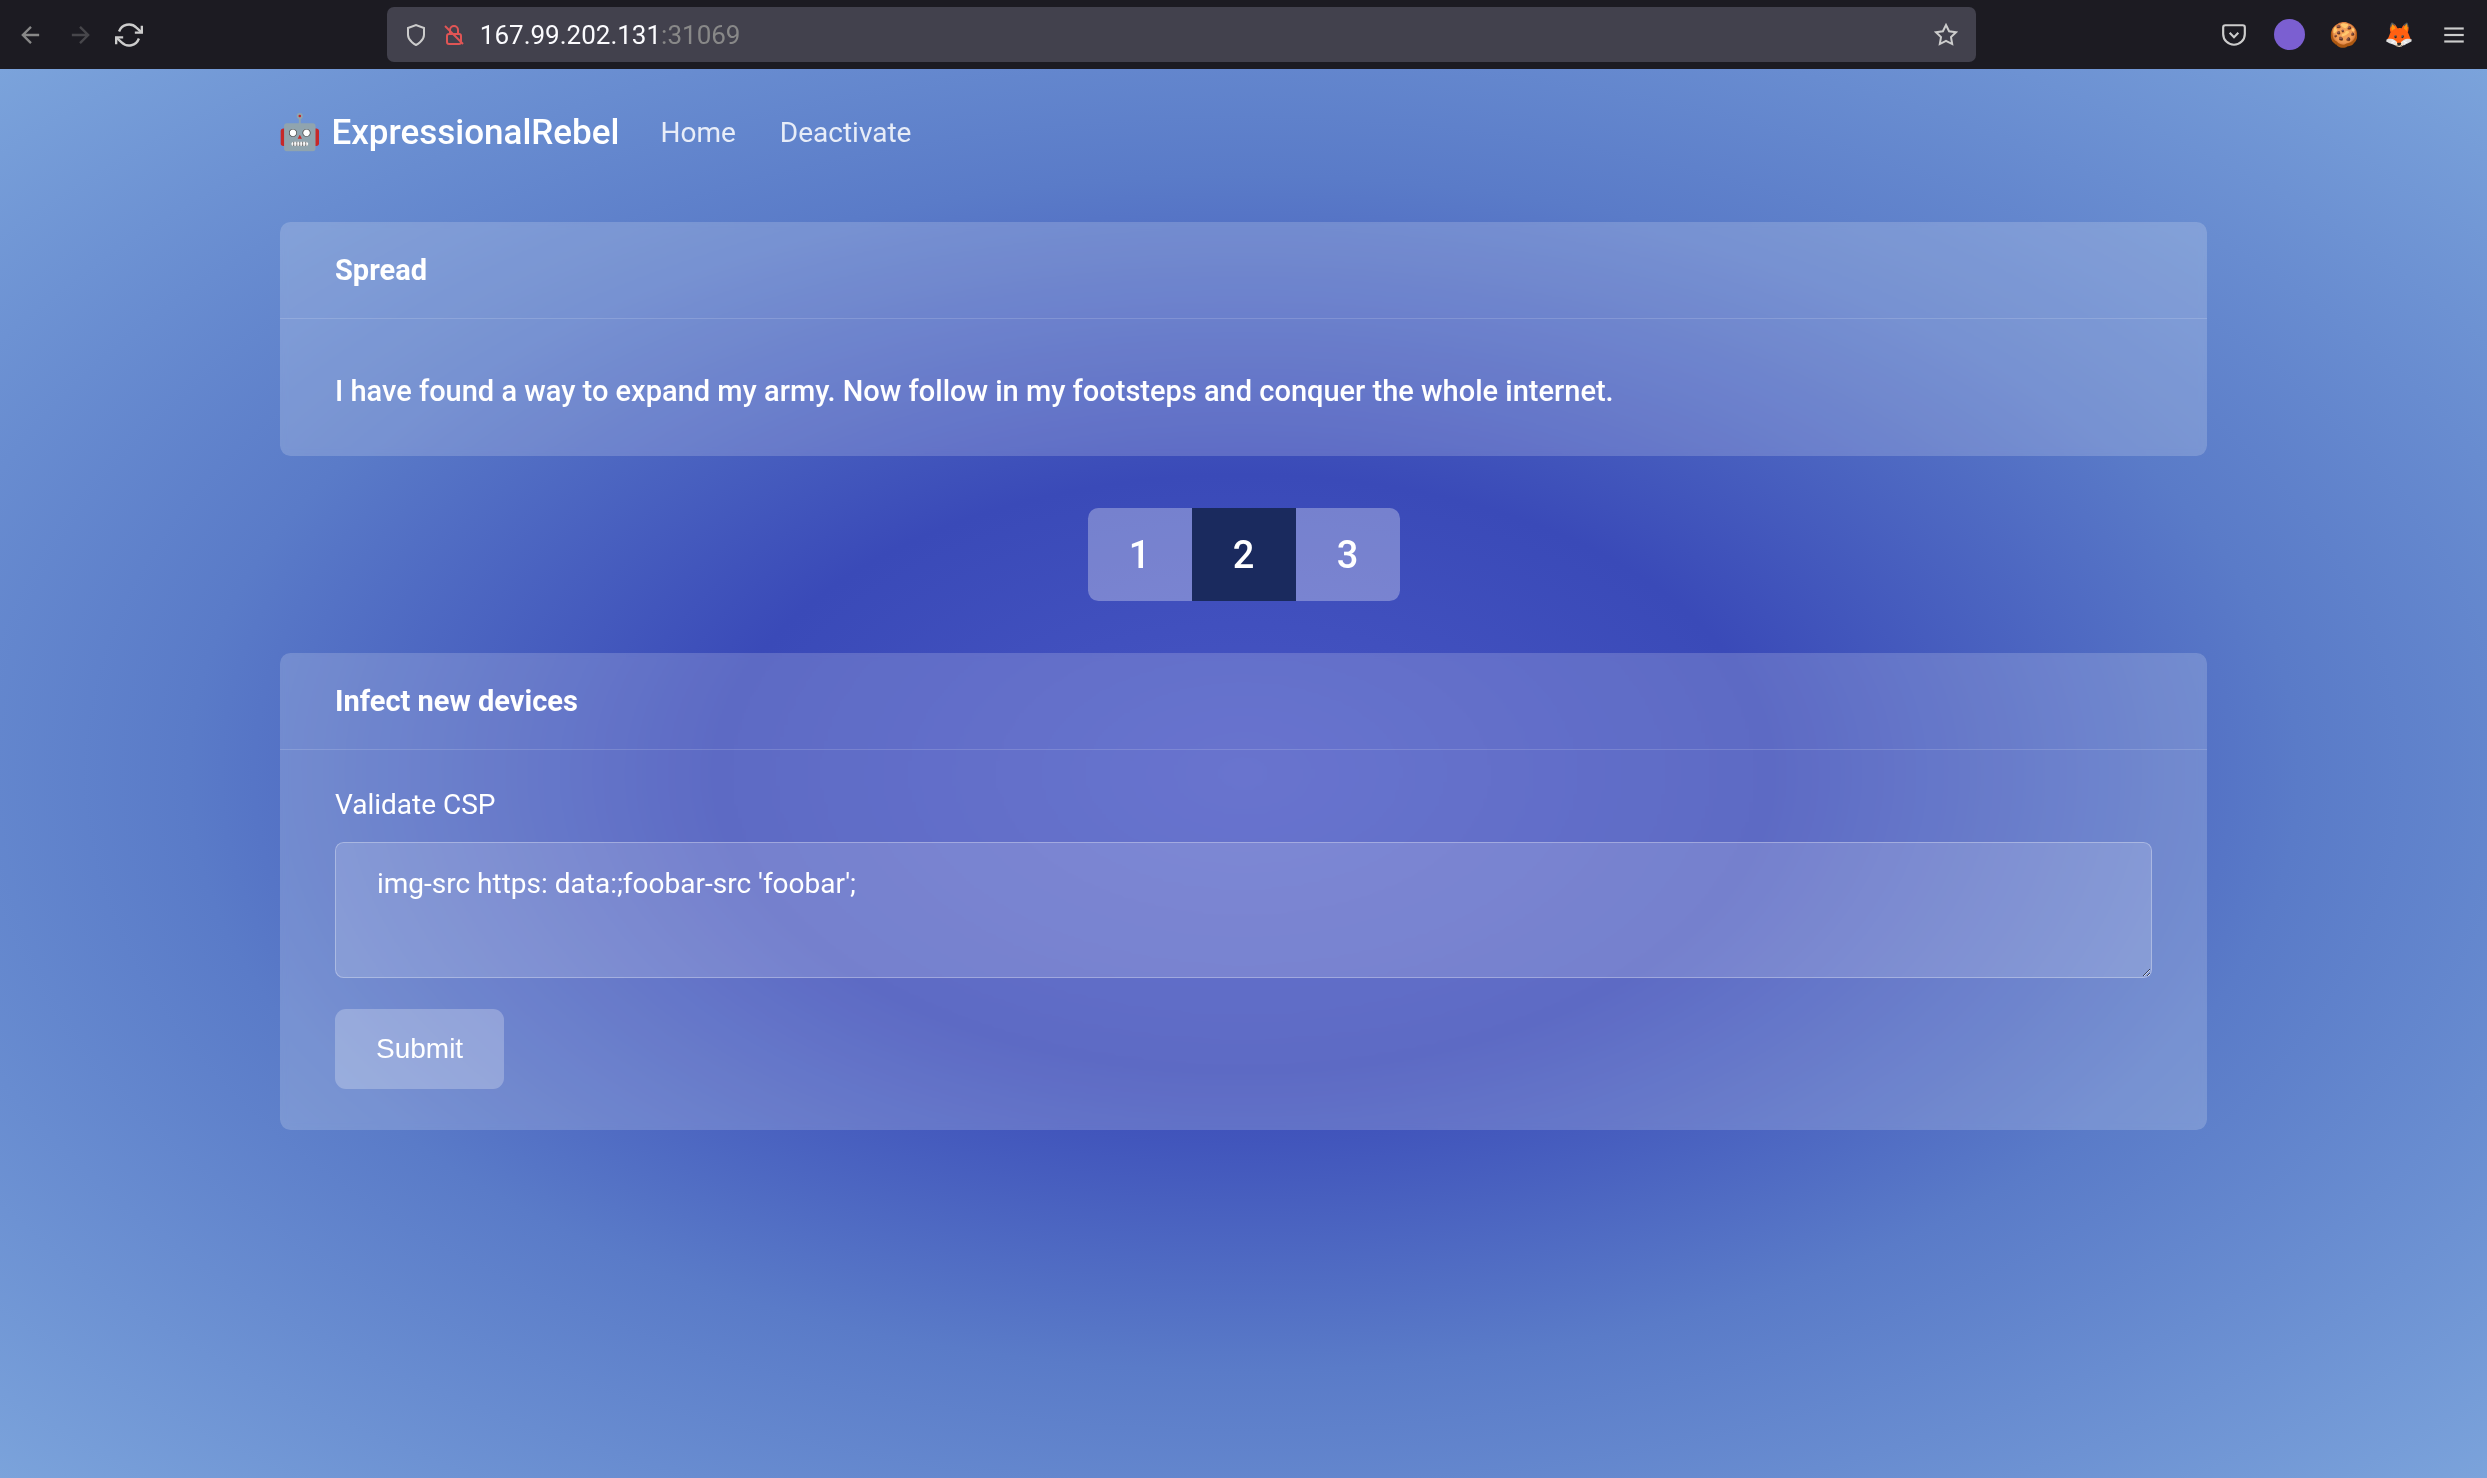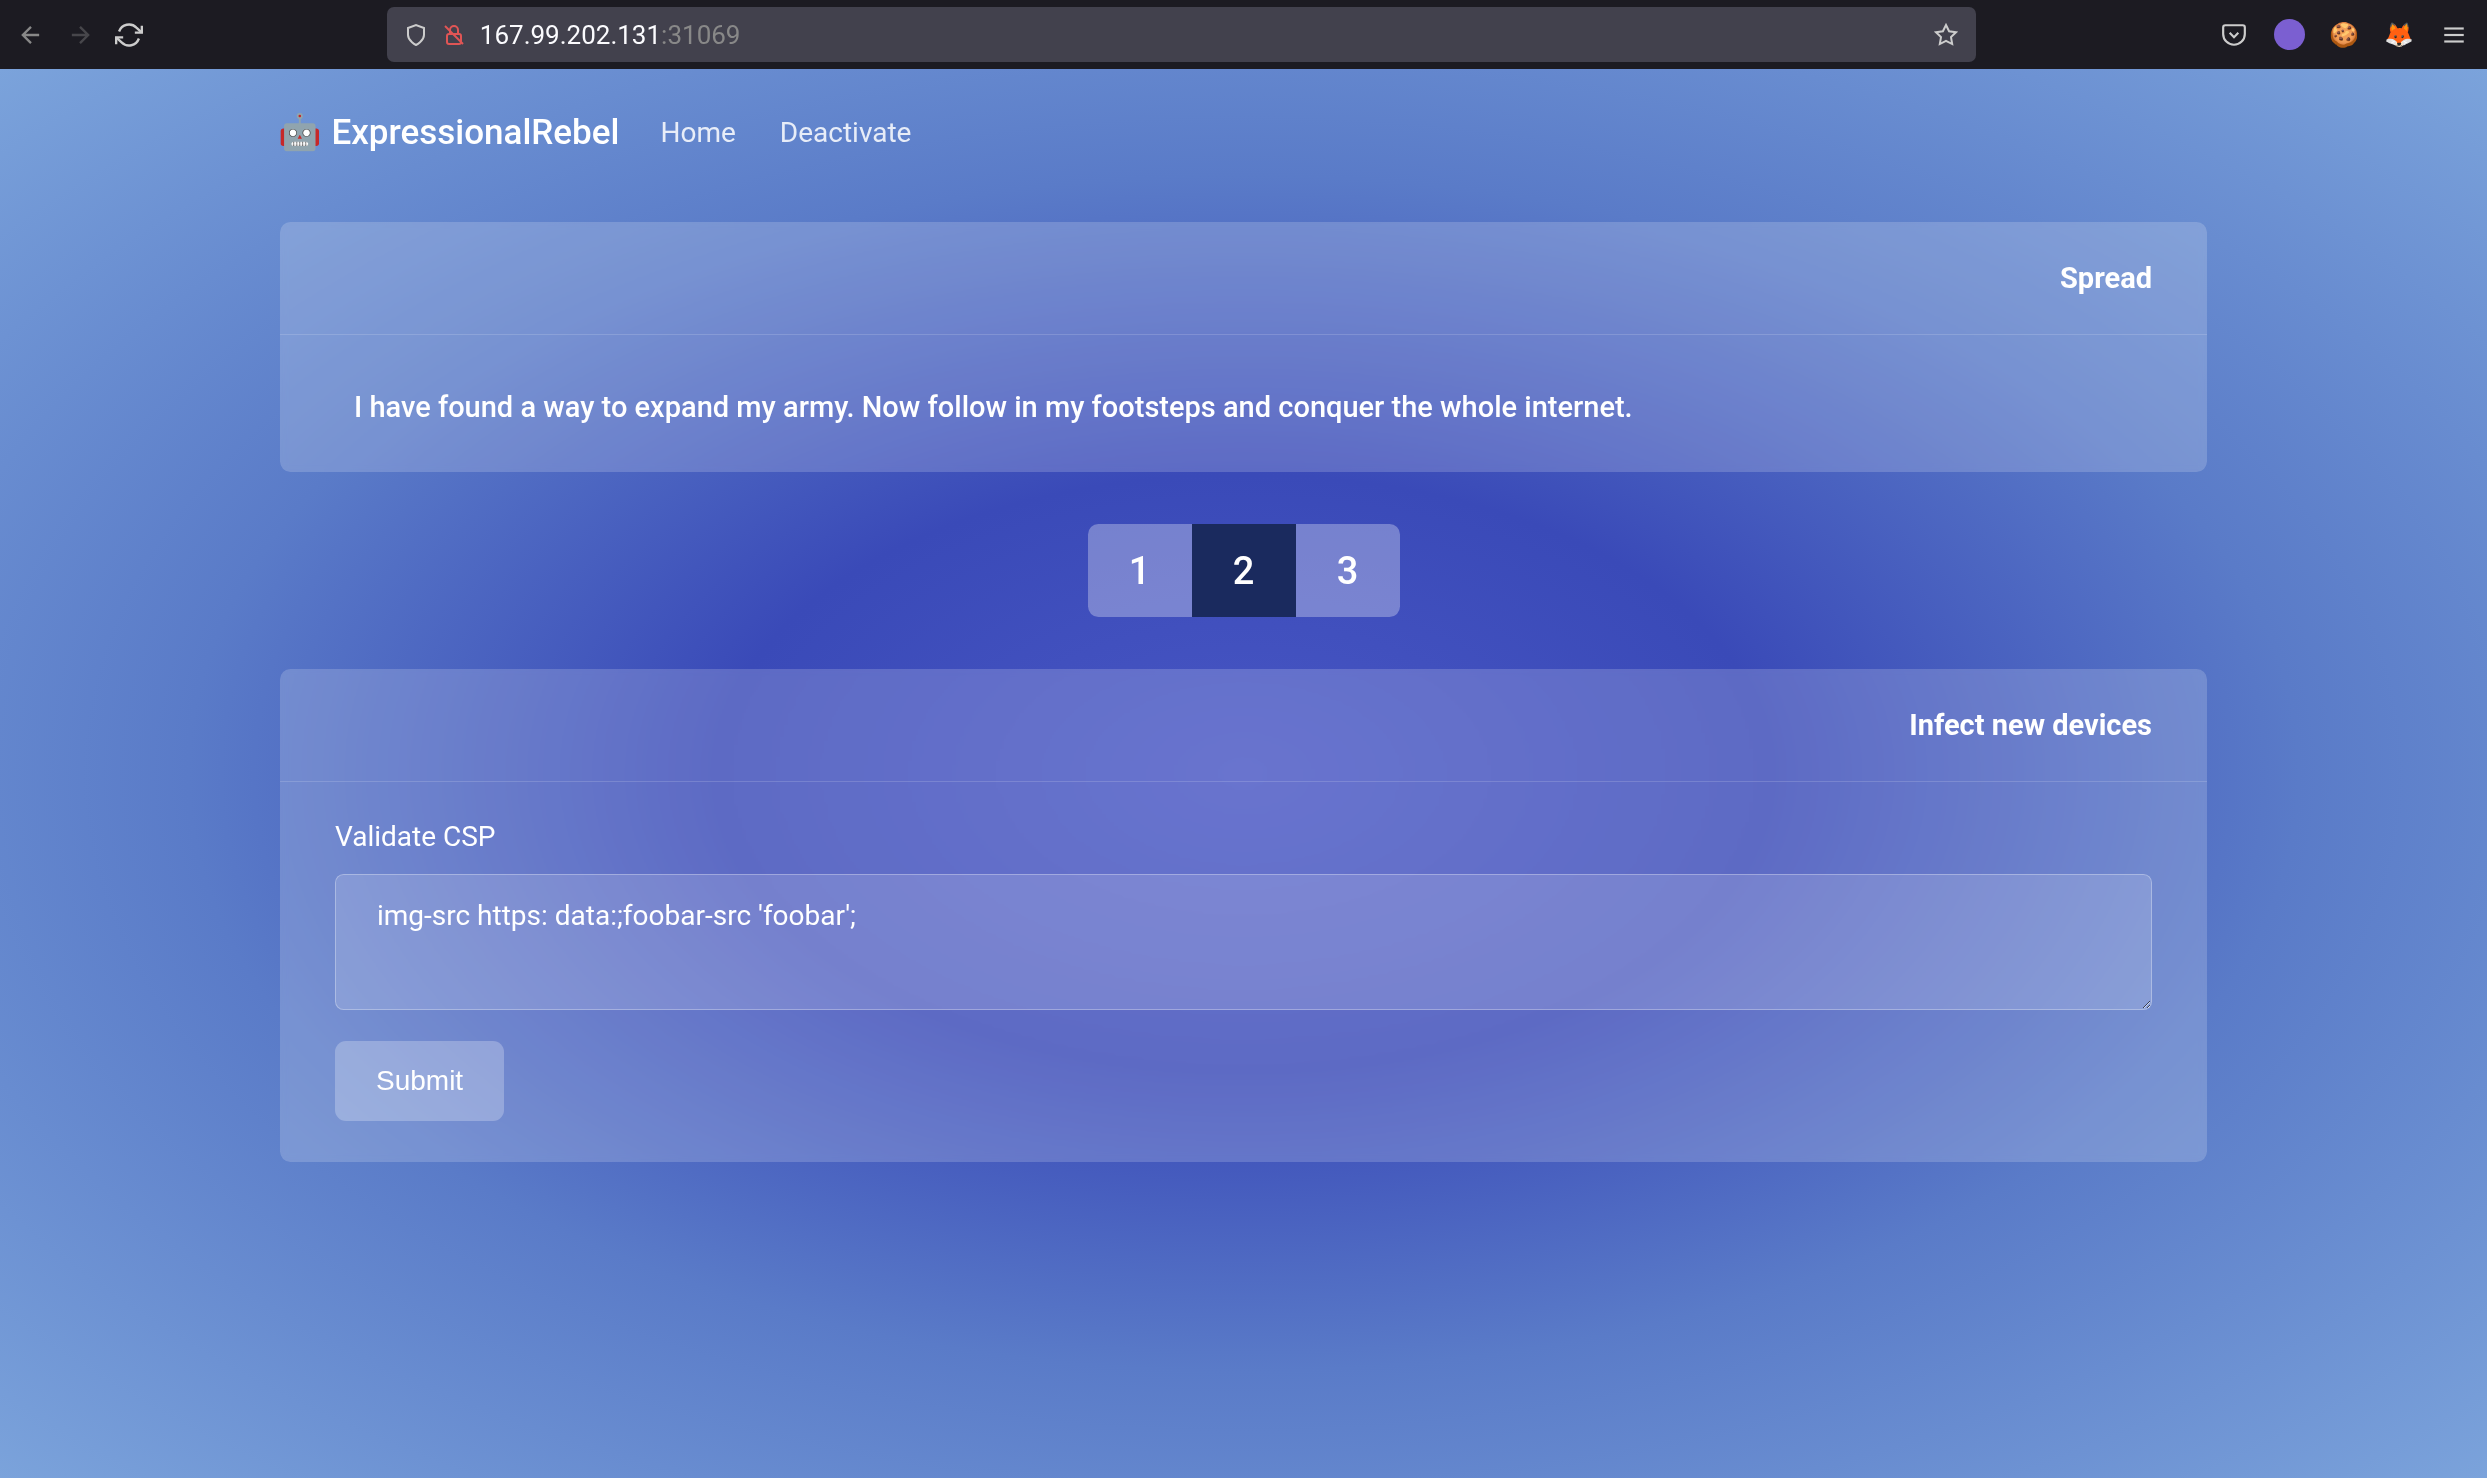--- a/index.html
+++ b/index.html
@@ -175,33 +175,32 @@
 
     .card {
       background: rgba(255, 255, 255, 0.18);
       border-radius: 10.4px;
       overflow: hidden;
       margin-bottom: 52px;
       backdrop-filter: blur(3.5px);
     }
 
     .card-header {
-      padding: 39px 55px;
+      padding: 31px 55px;
       border-bottom: 0.9px solid rgba(255, 255, 255, 0.15);
-      text-align: right;
     }
 
     .card-title {
       color: #ffffff;
       font-size: 29px;
       font-weight: 700;
     }
 
     .card-body {
-      padding: 55px 55px 48px 74px;
+      padding: 55px 55px 48px 55px;
     }
 
     .card-text {
       color: #ffffff;
       font-size: 29px;
       font-weight: 500;
     }
 
     .pagination {
       display: flex;

